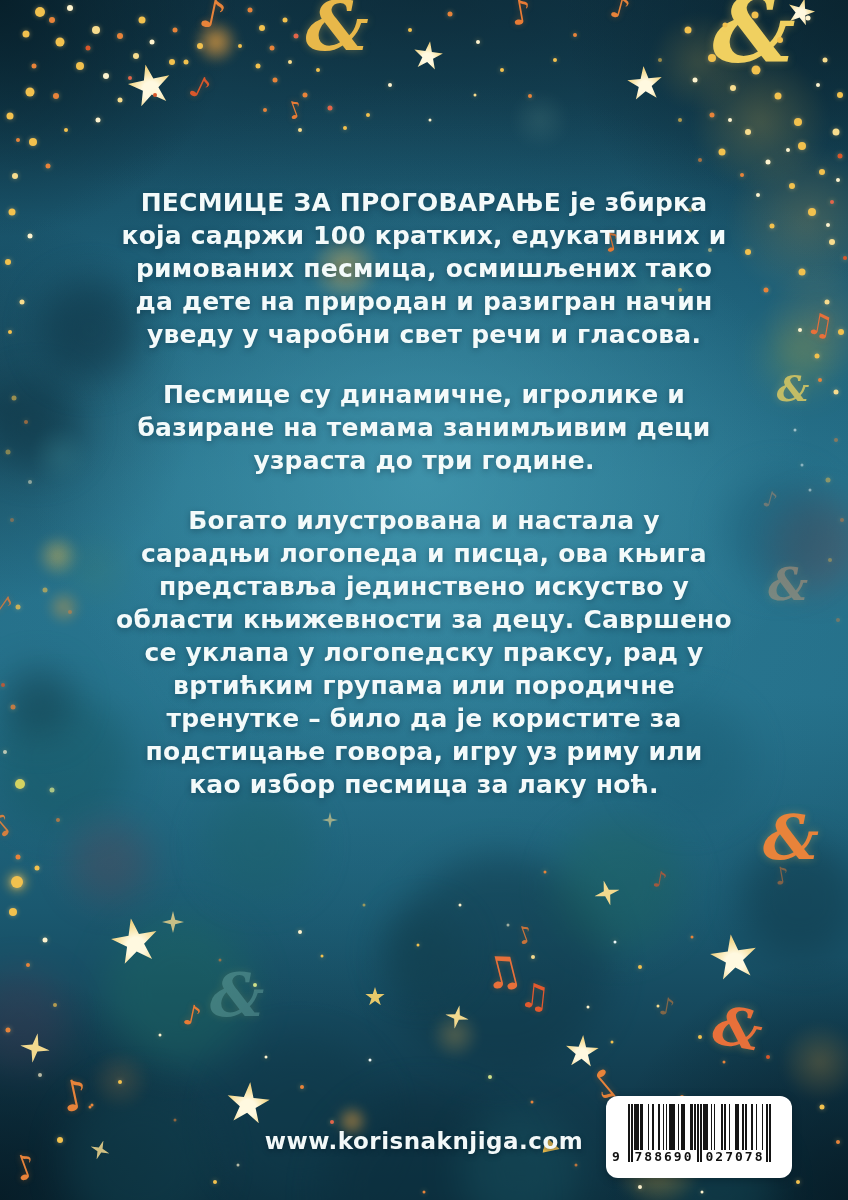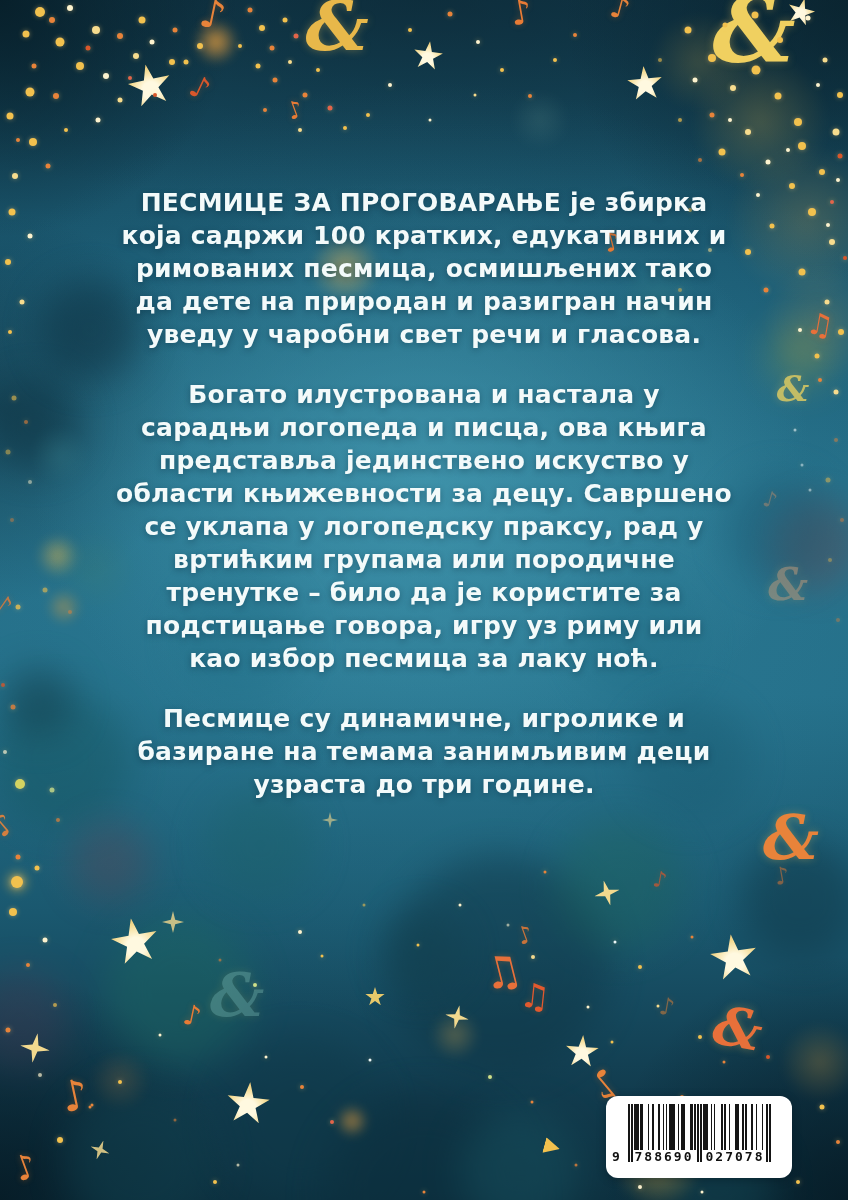--- a/index.html
+++ b/index.html
@@ -320,34 +320,35 @@
       <div class="dec dec-dot" style="left: 238px; top: 1165px; width: 3px; height: 3px; background: rgb(253, 243, 207); opacity: 0.7; transform: translate(-50%, -50%) rotate(0deg);"></div>
       <div class="dec dec-dot" style="left: 175px; top: 1120px; width: 3px; height: 3px; background: rgb(232, 131, 58); opacity: 0.6; transform: translate(-50%, -50%) rotate(0deg);"></div>
     </div>
 
   <div class="copy">
     <p>ПЕСМИЦЕ ЗА ПРОГОВАРАЊЕ је збирка
 која садржи 100 кратких, едукативних и
 римованих песмица, осмишљених тако
 да дете на природан и разигран начин
 уведу у чаробни свет речи и гласова.</p>
+    <p>Песмице су динамичне, игролике и
+базиране на темама занимљивим деци
+узраста до три године.</p>
     <p>Богато илустрована и настала у
 сарадњи логопеда и писца, ова књига
 представља јединствено искуство у
 области књижевности за децу. Савршено
 се уклапа у логопедску праксу, рад у
 вртићким групама или породичне
 тренутке – било да је користите за
 подстицање говора, игру уз риму или
 као избор песмица за лаку ноћ.</p>
-    <p>Песмице су динамичне, игролике и
-базиране на темама занимљивим деци
-узраста до три године.</p>
   </div>
 
+  <div class="website">www.korisnaknjiga.com</div>
 
   <div class="barcode">
     <div class="bars" id="bars">
         <div style="left: 0px; width: 1.5px; height: 58px;"></div>
         <div style="left: 3px; width: 1.5px; height: 58px;"></div>
         <div style="left: 6px; width: 4.5px; height: 46px;"></div>
         <div style="left: 12px; width: 3px; height: 46px;"></div>
         <div style="left: 19.5px; width: 1.5px; height: 46px;"></div>
         <div style="left: 24px; width: 1.5px; height: 46px;"></div>
         <div style="left: 30px; width: 1.5px; height: 46px;"></div>

